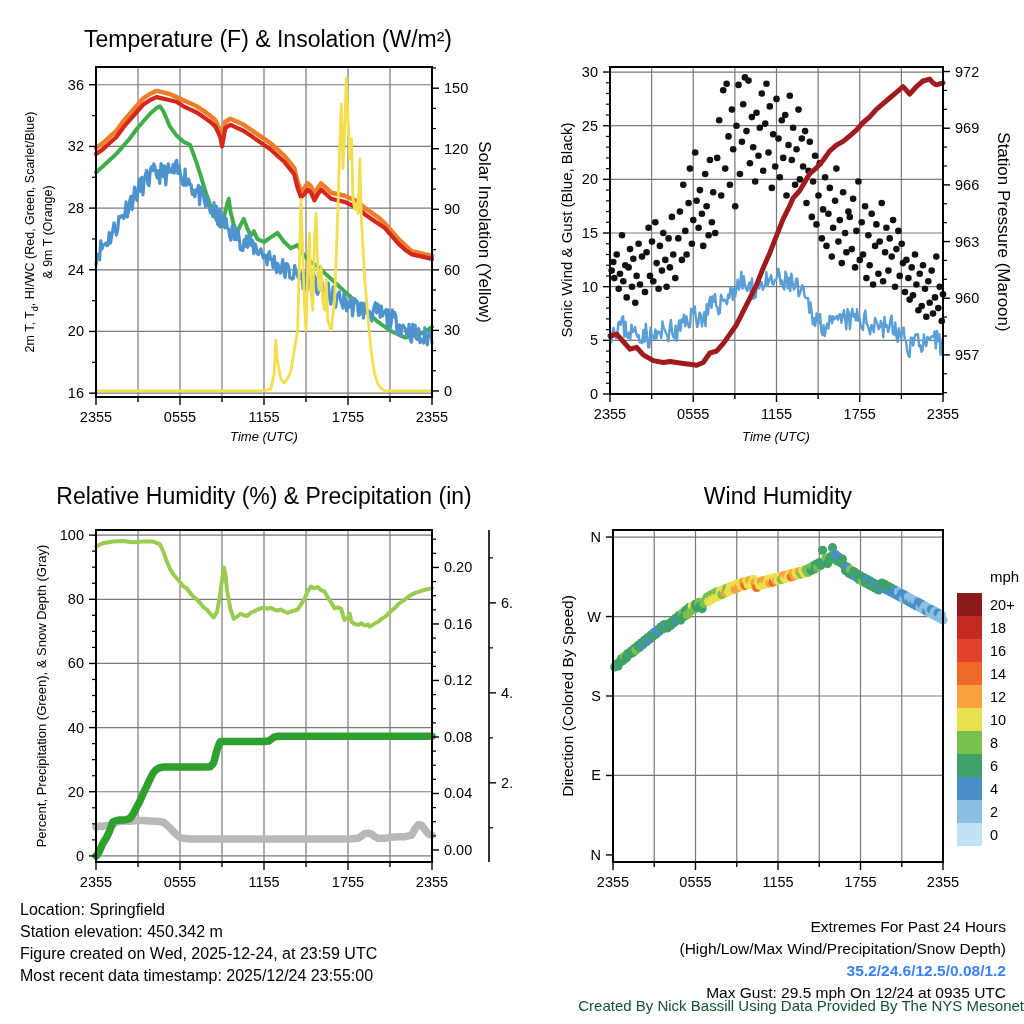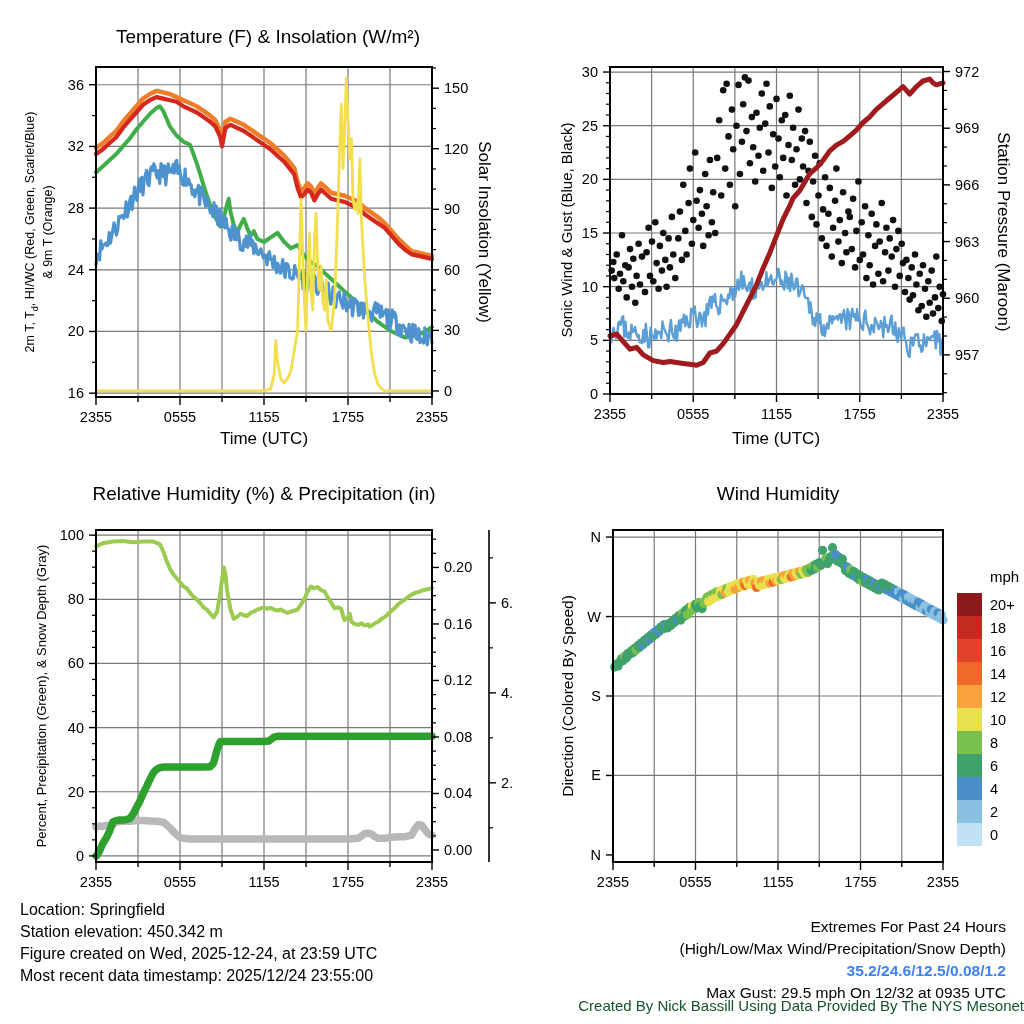--- a/index.html
+++ b/index.html
@@ -1,23 +1,23 @@
 <!DOCTYPE html>
 <html><head>
 <meta charset="utf-8">
 <style>
   html,body{margin:0;padding:0;background:#fff;}
   #page{position:relative;width:1024px;height:1024px;background:#fff;overflow:hidden;
         font-family:"Liberation Sans",sans-serif;color:#000;}
   svg{position:absolute;}
   svg text{font-family:"Liberation Sans",sans-serif;fill:#000;}
-  .title{position:absolute;transform:translateX(-50%);font-size:19px;white-space:nowrap;}
+  .title{position:absolute;transform:translateX(-50%);font-size:23px;white-space:nowrap;}
   .ylab{position:absolute;transform:translate(-50%,-50%) rotate(-90deg);white-space:nowrap;text-align:center;}
   .ylabR{position:absolute;transform:translate(-50%,-50%) rotate(90deg);white-space:nowrap;}
-  .xlab{position:absolute;transform:translateX(-50%);font-size:17px;}
+  .xlab{position:absolute;transform:translateX(-50%);font-size:13px;font-style:italic;}
   .footL{position:absolute;left:20px;top:899px;font-size:16px;line-height:22px;}
   .footR{position:absolute;right:18px;top:916px;font-size:15.5px;line-height:22px;text-align:right;margin-left:34px;}
   .credit{position:absolute;left:0;top:997px;width:100%;text-align:right;font-size:15px;color:#14532d;}
   sub{font-size:9px;}
 </style>
 </head>
 <body>
 
 <div id="page">
 
@@ -777,17 +777,17 @@
     <div>Location: Springfield</div>
     <div>Station elevation: 450.342 m</div>
     <div>Figure created on Wed, 2025-12-24, at 23:59 UTC</div>
     <div>Most recent data timestamp: 2025/12/24 23:55:00</div>
   </div>
 
   <div class="footR">
     <div>Extremes For Past 24 Hours</div>
     <div>(High/Low/Max Wind/Precipitation/Snow Depth)</div>
     <div id="extremes-values" style="font-weight: bold; color: #3b82f6;">35.2/24.6/12.5/0.08/1.2</div>
-    <div>Max Gust: 29.5 mph On 12/32 at 0935 UTC</div>
+    <div>Max Gust: 29.5 mph On 12/24 at 0935 UTC</div>
   </div>
 
   <div class="credit">Created By Nick Bassill Using Data Provided By The NYS Mesonet</div>
 </div>
 
 </body></html>

